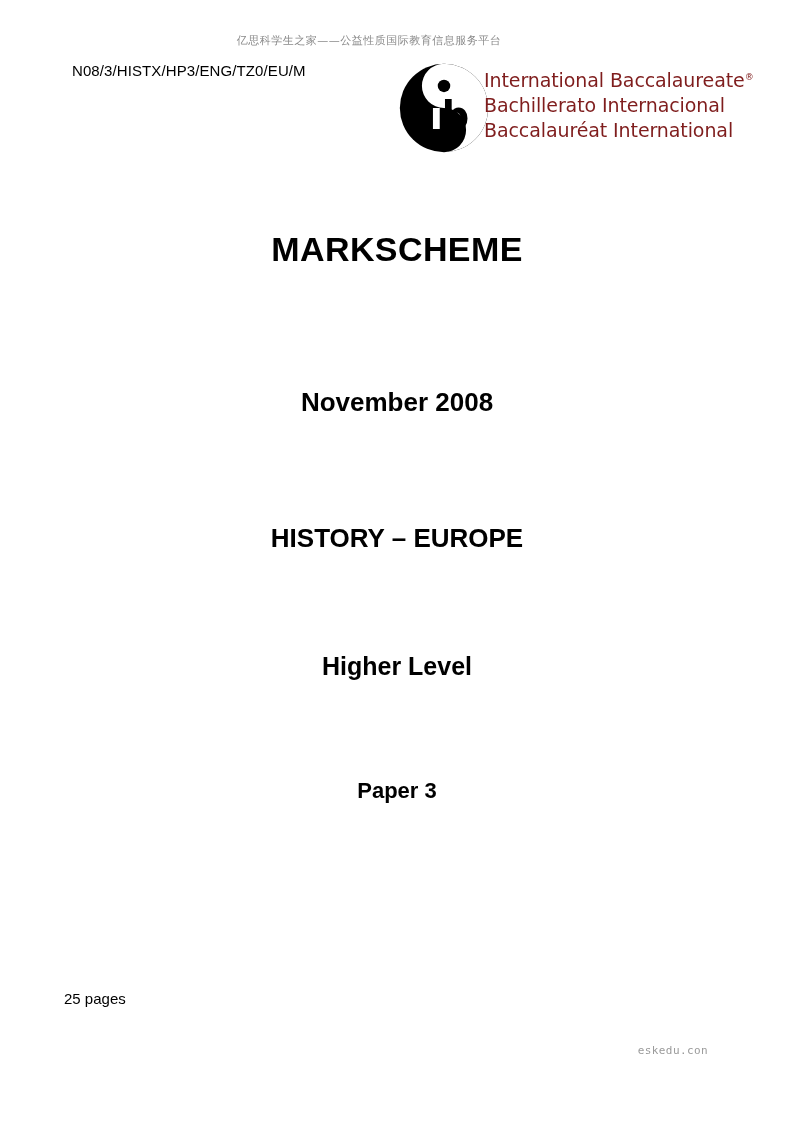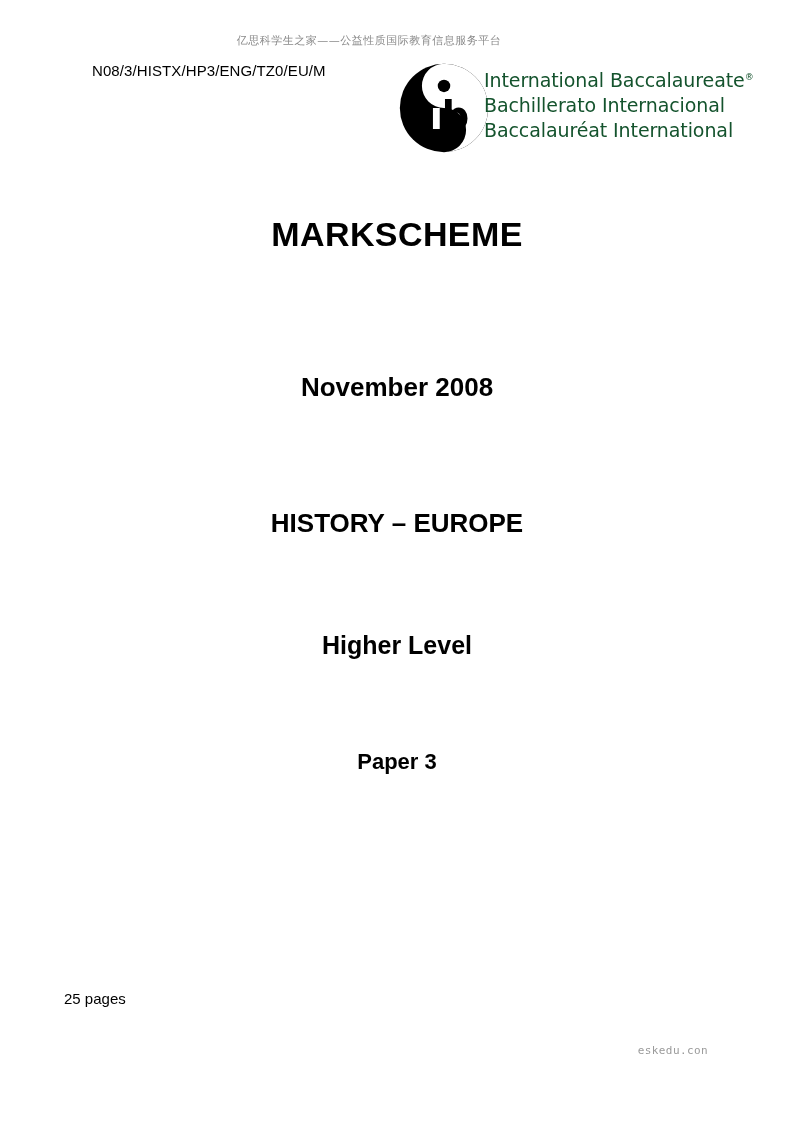--- a/index.html
+++ b/index.html
@@ -37,21 +37,20 @@
   }
 
   
   .exam-code {
     position: absolute;
     top: 62px;
     left: 72px;
     font-size: 15px;
     letter-spacing: 0.1px;
     color: #000;
-    margin-left: 20px;
   }
 
   
   .logo-block {
     position: absolute;
     top: 58px;
     left: 396px;
     width: 330px;
     height: 100px;
   }
@@ -64,59 +63,59 @@
   }
   .logo-text {
     position: absolute;
     left: 88px;
     top: 10px;
     font-family: "DejaVu Sans", sans-serif;
     line-height: 1.32;
   }
   .logo-text .line {
     font-size: 19px;
-    color: #14532d;
+    color: #7f1d1d;
     white-space: nowrap;
     letter-spacing: -0.1px;
   }
   .logo-text .line sup {
     font-size: 9px;
     vertical-align: super;
   }
 
   
   .title-stack {
     position: absolute;
     top: 215px;
     left: 0;
     width: 794px;
     text-align: center;
   }
   .t-markscheme {
     font-size: 34px;
     font-weight: bold;
     letter-spacing: 0.4px;
-    margin: 0;
+    margin: 15px;
   }
   .t-date {
     font-size: 26px;
     font-weight: bold;
     margin: 16px;
     padding-top: 102px;
   }
   .t-subject {
     font-size: 26px;
     font-weight: bold;
-    margin: 2px;
+    margin: 8px;
     padding-top: 89px;
   }
   .t-level {
     font-size: 25px;
     font-weight: bold;
-    margin: 0;
+    margin: 8px;
     padding-top: 90px;
   }
   .t-paper {
     font-size: 22px;
     font-weight: bold;
     margin: 0;
     padding-top: 89px;
   }
 
   

